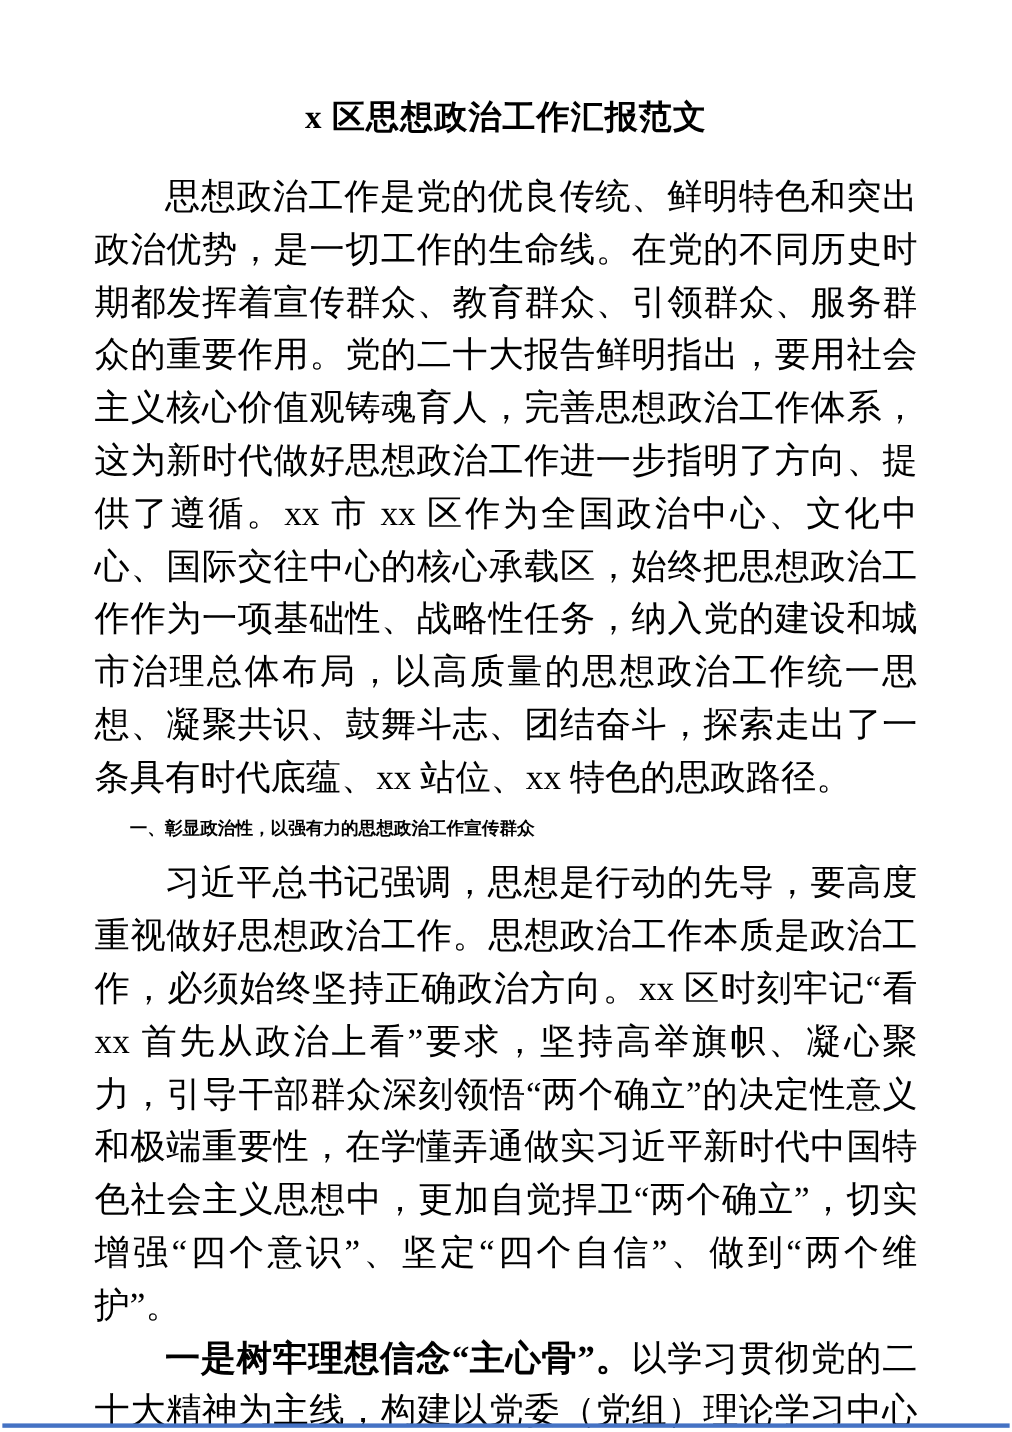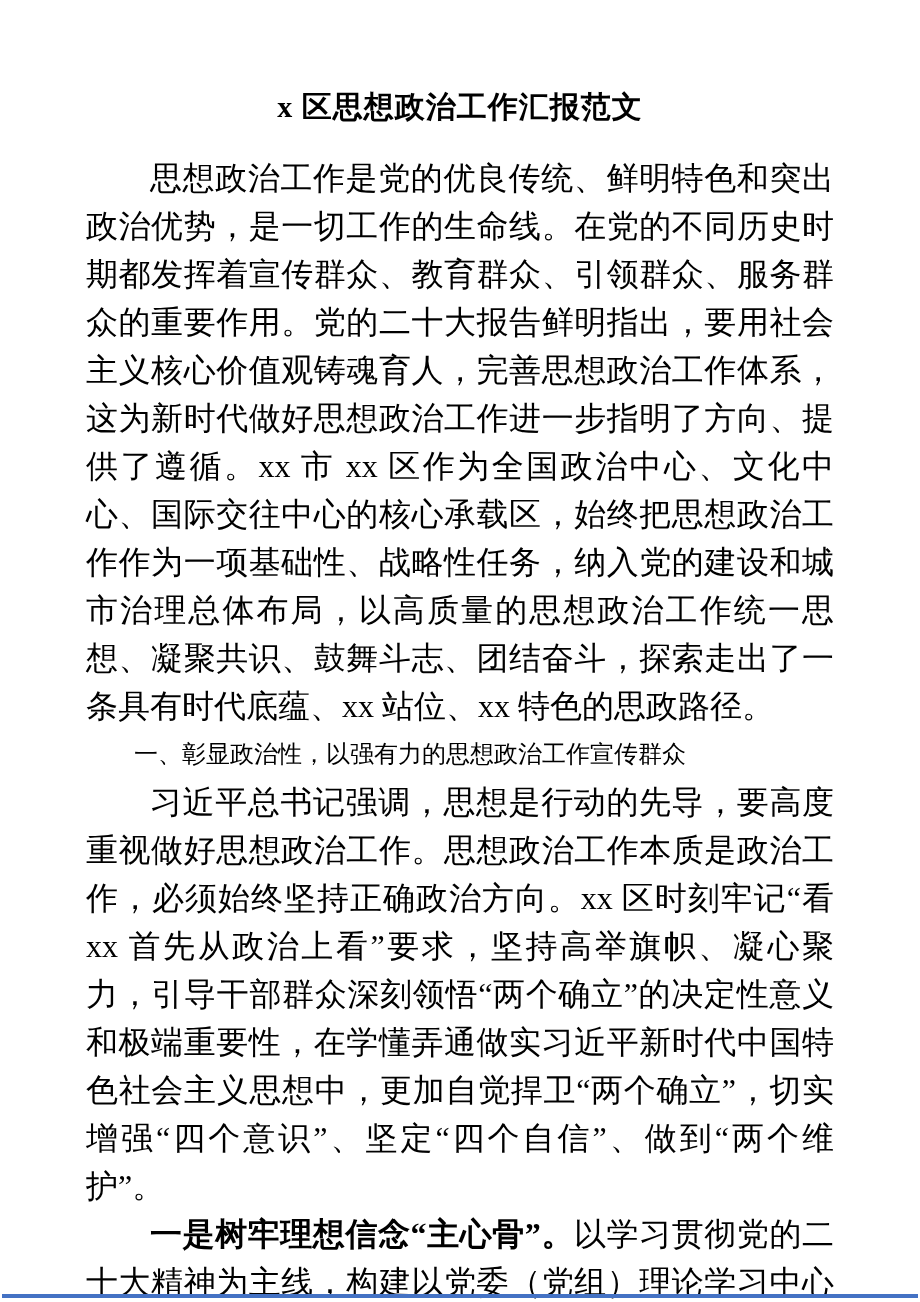--- a/index.html
+++ b/index.html
@@ -30,23 +30,23 @@
   .body-para {
     margin: 0;
     font-size: 32px;
     line-height: 48px;
     text-align: justify;
     text-indent: 2em;
     word-break: break-all;
   }
   .section-heading {
     margin: 0;
-    font-size: 24px;
+    font-size: 16px;
     line-height: 48px;
-    font-weight: 400;
+    font-weight: 700;
     text-indent: 2em;
   }
   .lead-bold {
     font-weight: 700;
   }
   .bottom-rule {
     position: absolute;
     left: 0;
     bottom: 4px;
     width: 100%;

